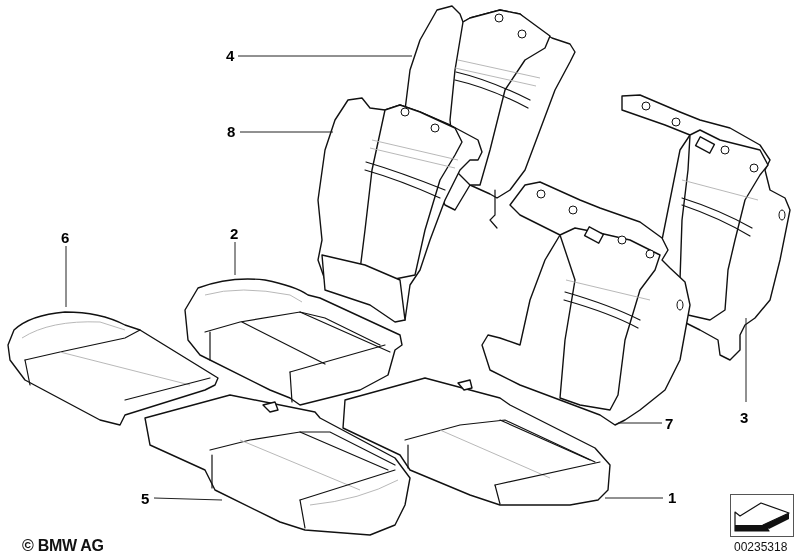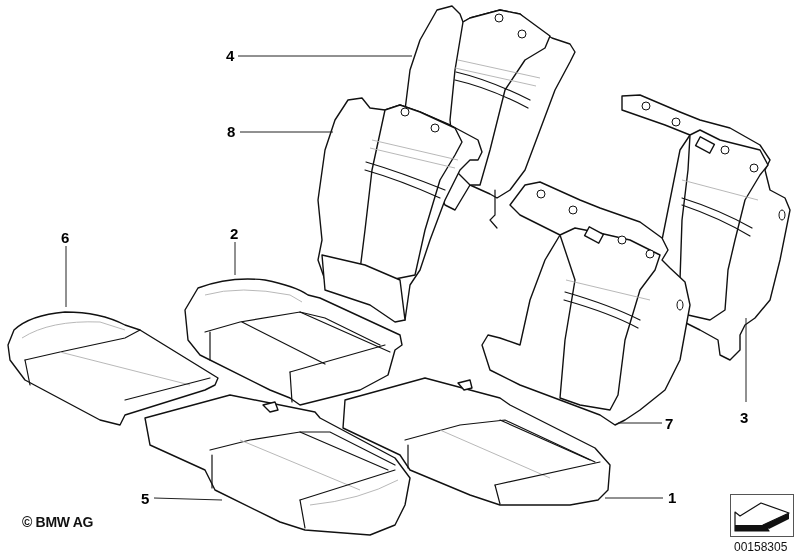--- a/index.html
+++ b/index.html
@@ -6,21 +6,21 @@
   body { width: 799px; height: 559px; position: relative; overflow: hidden;
          font-family: "Liberation Sans", sans-serif; }
   #diagram { position: absolute; left: 0; top: 0; width: 799px; height: 559px; }
   .part { fill: #ffffff; stroke: #111111; stroke-width: 1.4; stroke-linejoin: round; stroke-linecap: round; }
   .seam { fill: none; stroke: #b0b0b0; stroke-width: 0.9; }
   .edge { fill: none; stroke: #111111; stroke-width: 1.2; stroke-linecap: round; }
   .hole { fill: #ffffff; stroke: #111111; stroke-width: 1; }
   .leader { stroke: #222222; stroke-width: 1; fill: none; }
   .callout { position: absolute; font-weight: bold; font-size: 15px; color: #000000;
              line-height: 15px; }
-  .copyright { position: absolute; left: 22px; top: 514px; font-size: 14px;
+  .copyright { position: absolute; left: 22px; top: 537px; font-size: 16px;
                font-weight: bold; color: #111111; letter-spacing: -0.3px; }
   .ref-box { position: absolute; left: 730px; top: 494px; width: 62px; height: 41px;
              border: 1px solid #555555; background: #ffffff; }
   .ref-number { position: absolute; left: 734px; top: 540px; font-size: 12px; color: #111111; }
 </style>
 </head>
 <body>
 
 <svg id="diagram" viewBox="0 0 799 559" xmlns="http://www.w3.org/2000/svg">
 
@@ -142,13 +142,13 @@
 
 <div class="copyright">© BMW AG</div>
 
 <div class="ref-box">
   <svg width="62" height="41" viewBox="0 0 62 41">
     <path d="M4,17 L9,21 L30,8 L58,18 L32,30 L38,36 L4,36 Z" fill="#ffffff" stroke="#111111" stroke-width="1.2" stroke-linejoin="round"></path>
     <path d="M4,30 L36,30 L38,36 L4,36 Z" fill="#111111"></path>
     <path d="M32,30 L58,18 L58,24 L38,34 Z" fill="#111111"></path>
   </svg>
 </div>
-<div class="ref-number">00158305</div>
+<div class="ref-number">00235318</div>
 
 </body></html>

